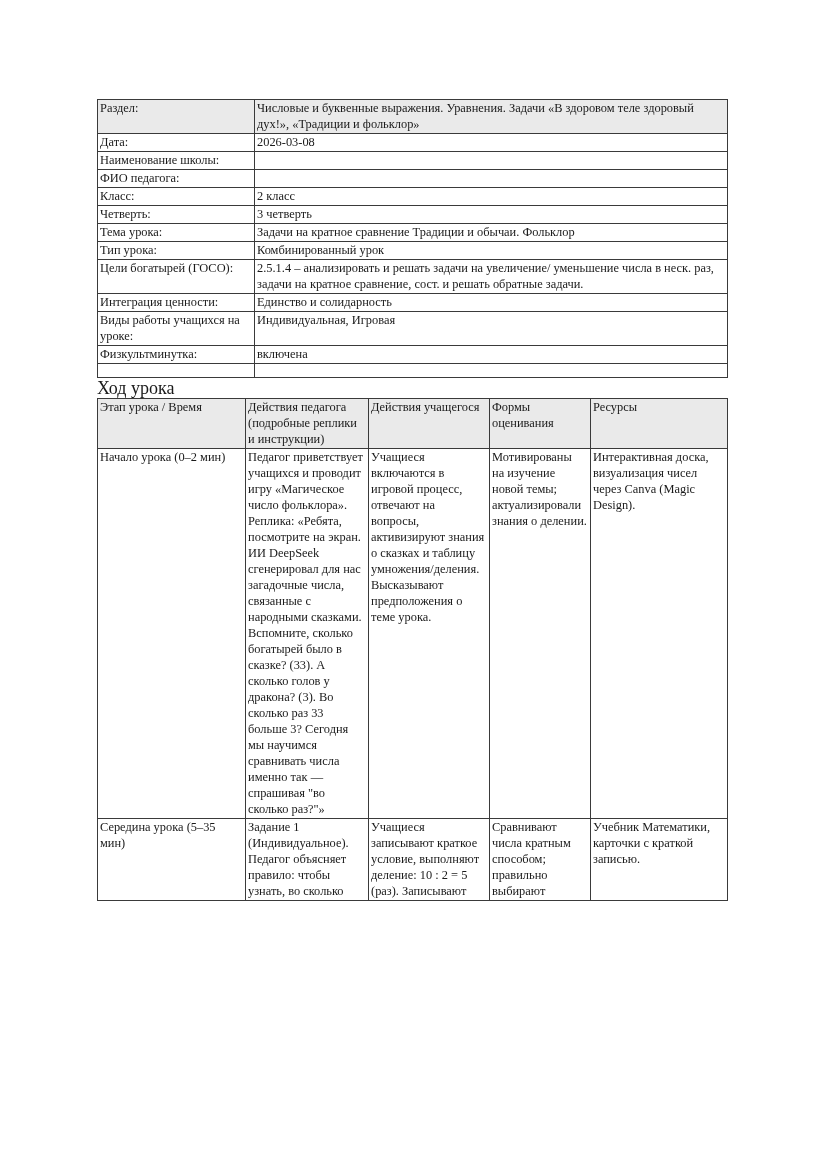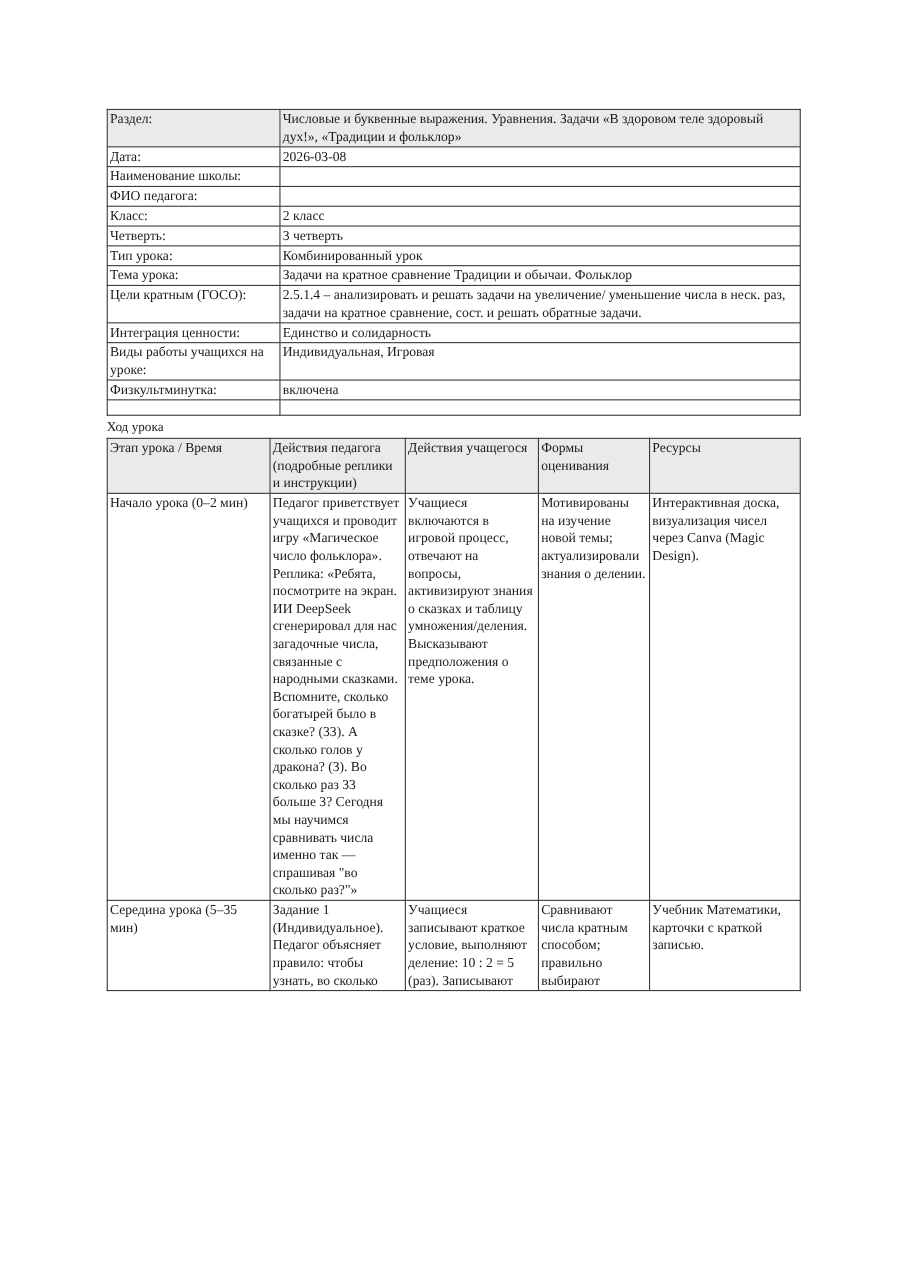--- a/index.html
+++ b/index.html
@@ -42,21 +42,21 @@
     word-wrap: break-word;
   }
   tr.shaded td, tr.shaded th {
     background: #eaeaea;
   }
   .empty-row td {
     height: 12px;
   }
   .section-heading {
     margin: 2px 0 2px 0;
-    font-size: 12px;
+    font-size: 18px;
     line-height: 16px;
   }
   .clip {
     max-height: 80px;
     overflow: hidden;
   }
 </style>
 </head>
 <body>
 
@@ -87,29 +87,29 @@
       </tr>
       <tr>
         <td>Класс:</td>
         <td>2 класс</td>
       </tr>
       <tr>
         <td>Четверть:</td>
         <td>3 четверть</td>
       </tr>
       <tr>
+        <td>Тема урока:</td>
+        <td>Задачи на кратное сравнение Традиции и обычаи. Фольклор</td>
+      </tr>
+      <tr>
         <td>Тип урока:</td>
         <td>Комбинированный урок</td>
       </tr>
       <tr>
-        <td>Тема урока:</td>
-        <td>Задачи на кратное сравнение Традиции и обычаи. Фольклор</td>
-      </tr>
-      <tr>
-        <td>Цели кратным (ГОСО):</td>
+        <td>Цели богатырей (ГОСО):</td>
         <td>2.5.1.4 – анализировать и решать задачи на увеличение/ уменьшение числа в неск. раз, задачи на кратное сравнение, сост. и решать обратные задачи.</td>
       </tr>
       <tr>
         <td>Интеграция ценности:</td>
         <td>Единство и солидарность</td>
       </tr>
       <tr>
         <td>Виды работы учащихся на уроке:</td>
         <td>Индивидуальная, Игровая</td>
       </tr>

